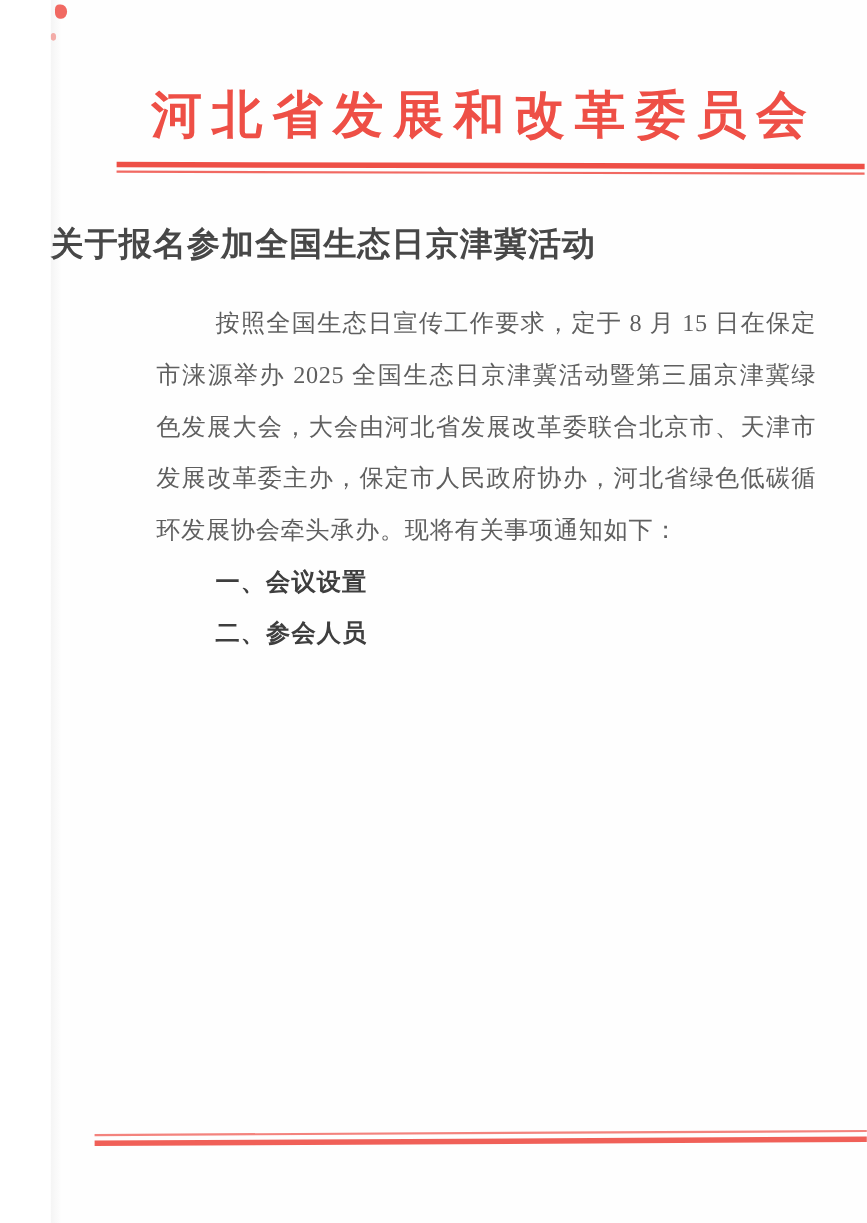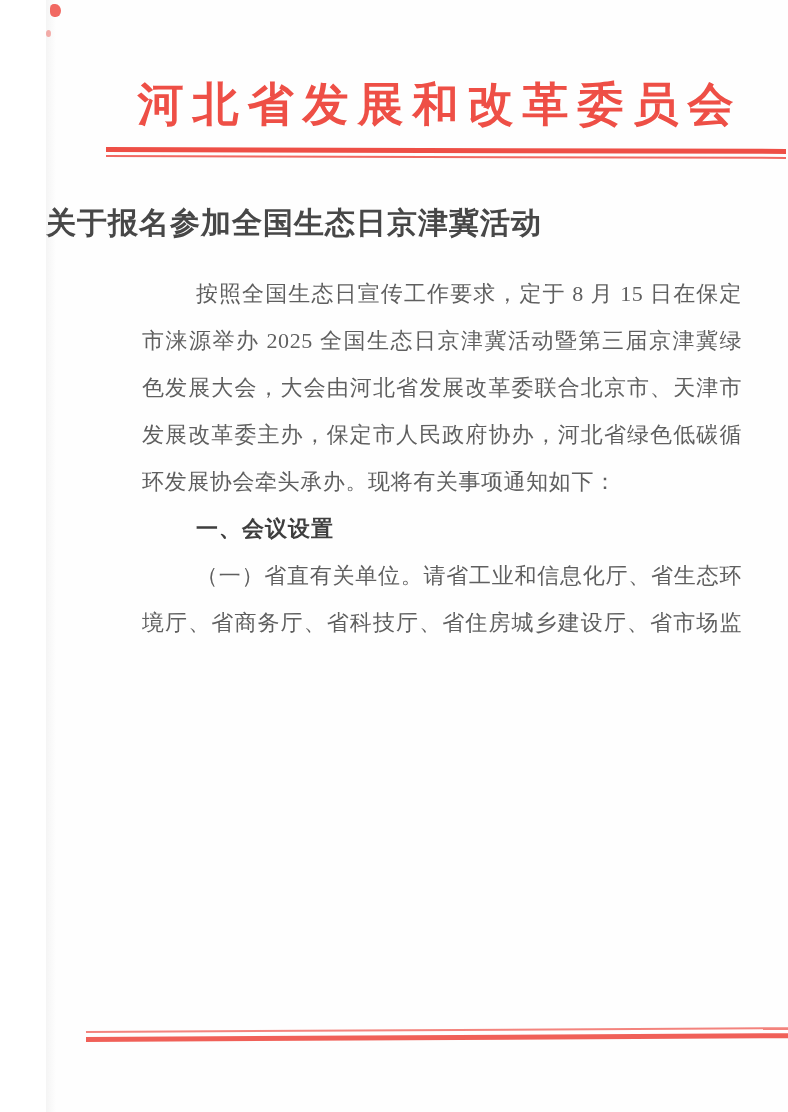--- a/index.html
+++ b/index.html
@@ -103,21 +103,21 @@
     <div class="rule-thin"></div>
   </div>
 
   <div class="doc-title">
     <div>关于报名参加全国生态日京津冀活动</div>
   </div>
 
   <div class="body-text">
     <p class="para-indent">按照全国生态日宣传工作要求，定于 8 月 15 日在保定市涞源举办 2025 全国生态日京津冀活动暨第三届京津冀绿色发展大会，大会由河北省发展改革委联合北京市、天津市发展改革委主办，保定市人民政府协办，河北省绿色低碳循环发展协会牵头承办。现将有关事项通知如下：</p>
     <p class="para-heading">一、会议设置</p>
-    <p class="para-indent para-continued">（一）省直有关单位。请省工业和信息化厅、省生态环境厅、省商务厅、省科技厅、省住房城乡建设厅、省市场监</p>
+    <p class="para-heading">二、参会人员</p>
   </div>
 
   <div class="bottom-rule">
     <div class="rule-thin"></div>
     <div class="rule-thick"></div>
   </div>
 
 </div>
 
 </body></html>

